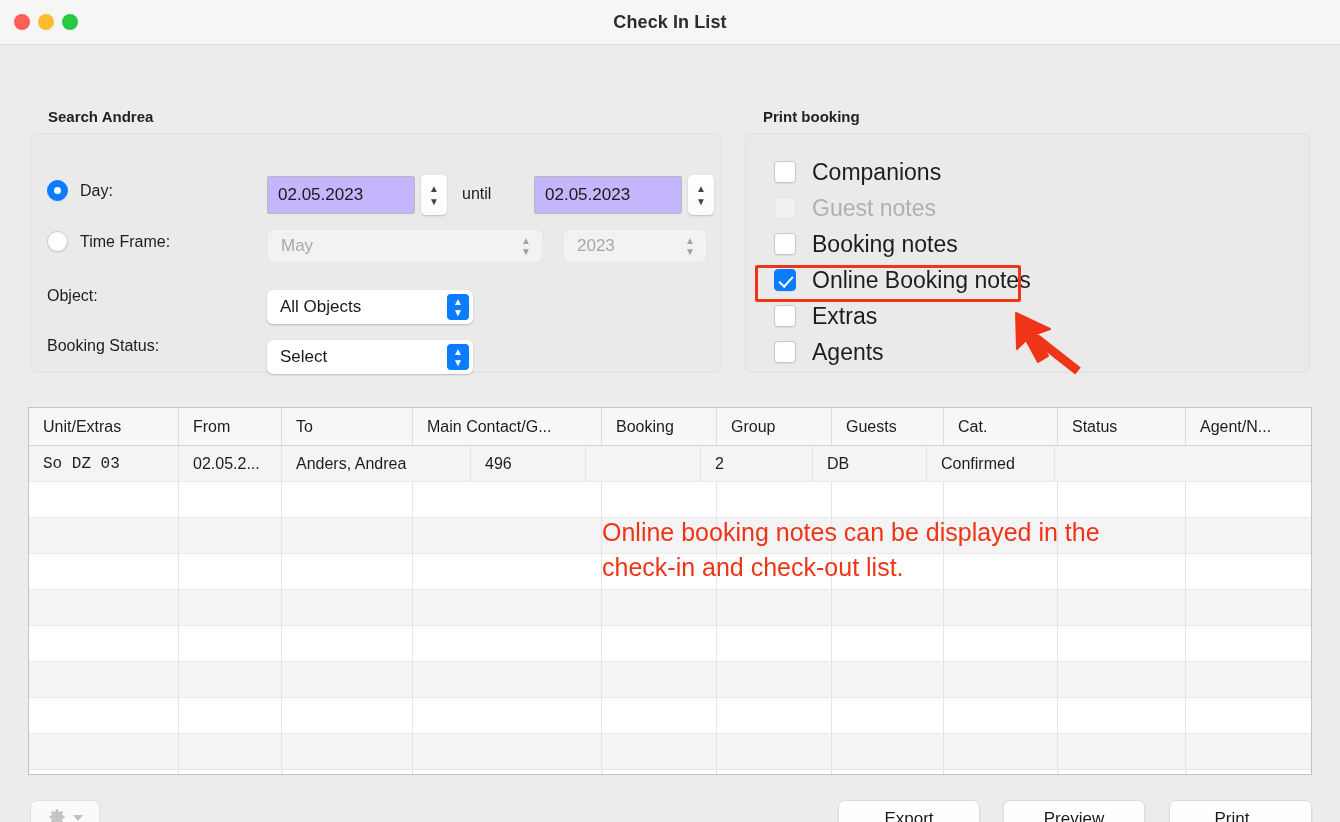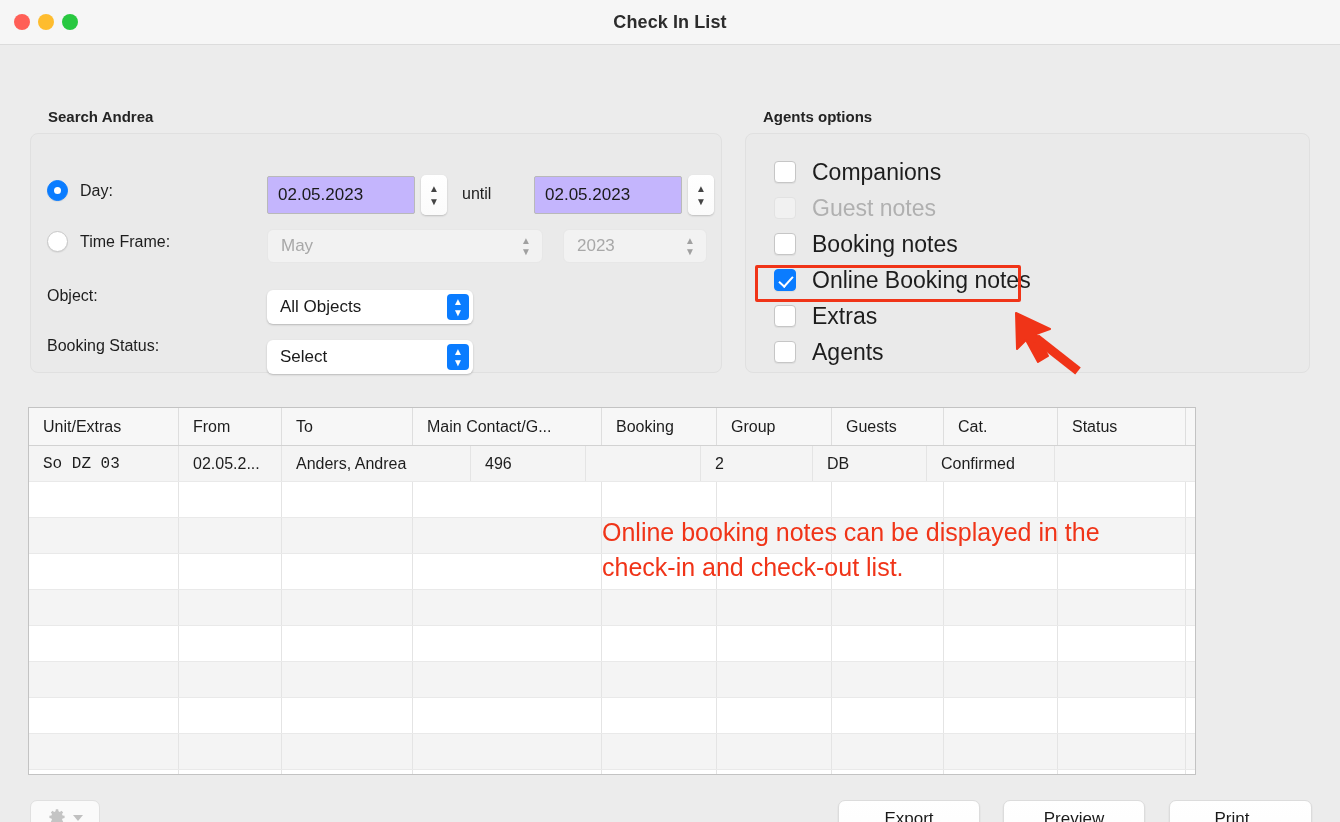--- a/index.html
+++ b/index.html
@@ -281,21 +281,21 @@
   .arrow-svg {
     position: absolute;
     left: 1012px; top: 262px;
     pointer-events: none;
   }
 
   
   .table {
     position: absolute;
     left: 28px; top: 362px;
-    width: 1168px; height: 368px;
+    width: 1284px; height: 368px;
     background: #fff;
     border: 1px solid #c3c3c3;
     overflow: hidden;
   }
   .thead {
     display: flex;
     height: 38px;
     background: #f7f7f7;
     border-bottom: 1px solid #d2d2d2;
   }
@@ -454,21 +454,21 @@
         <span class="chev-box">
             <span>▲</span>
             <span>▼</span>
           </span>
       </div>
 
     </div>
   </div>
 
   <div class="print-wrap">
-    <div class="group-title">Agents options</div>
+    <div class="group-title">Print booking</div>
     <div class="panel print-panel" id="printPanel">
         <div class="chk-row">
           <span class="chk"></span>
           <span class="chk-label">Companions</span>
         </div>
         <div class="chk-row">
           <span class="chk off-dim"></span>
           <span class="chk-label dim">Guest notes</span>
         </div>
         <div class="chk-row">

